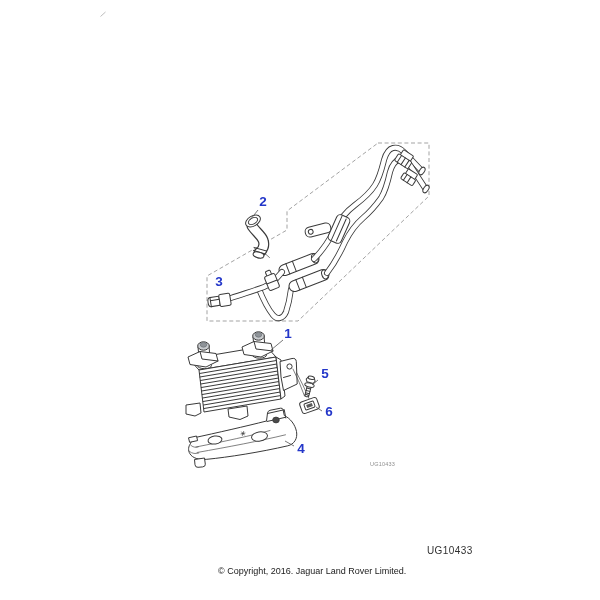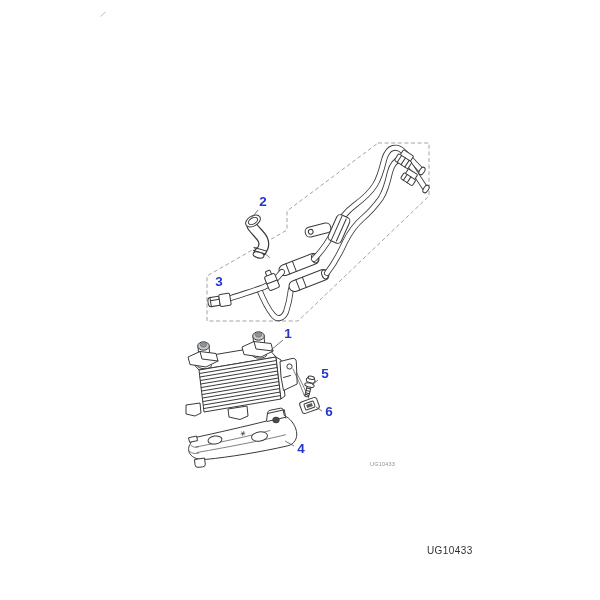--- a/index.html
+++ b/index.html
@@ -233,13 +233,14 @@
 
   <div class="callout" style="left:281px;top:327px">1</div>
   <div class="callout" style="left:256px;top:195px">2</div>
   <div class="callout" style="left:212px;top:275px">3</div>
   <div class="callout" style="left:294px;top:442px">4</div>
   <div class="callout" style="left:318px;top:367px">5</div>
   <div class="callout" style="left:322px;top:405px">6</div>
 
   <div class="code-small">UG10433</div>
   <div class="code-main">UG10433</div>
+  <div class="copyright">© Copyright, 2016. Jaguar Land Rover Limited.</div>
 </div>
 
 </body></html>

